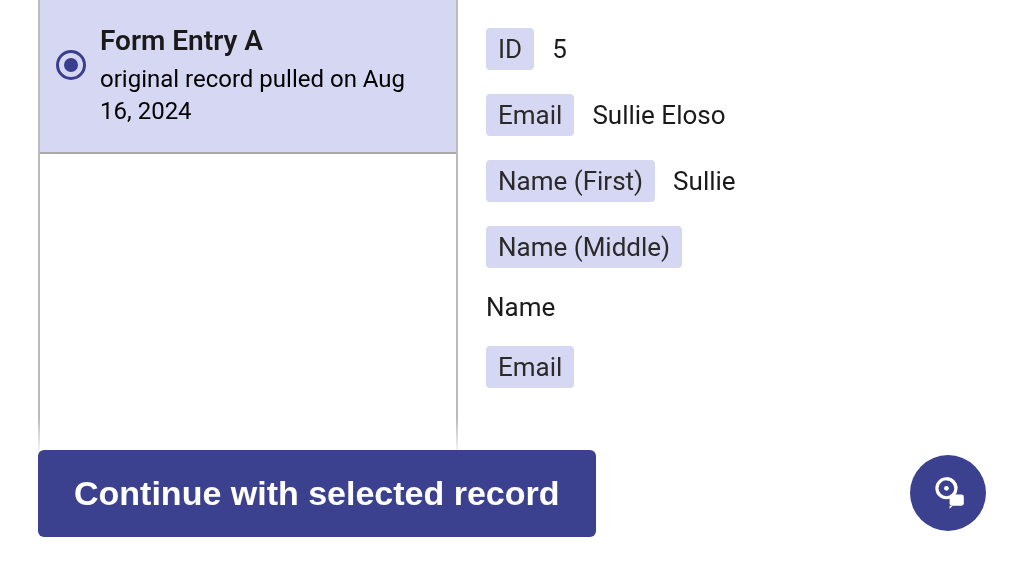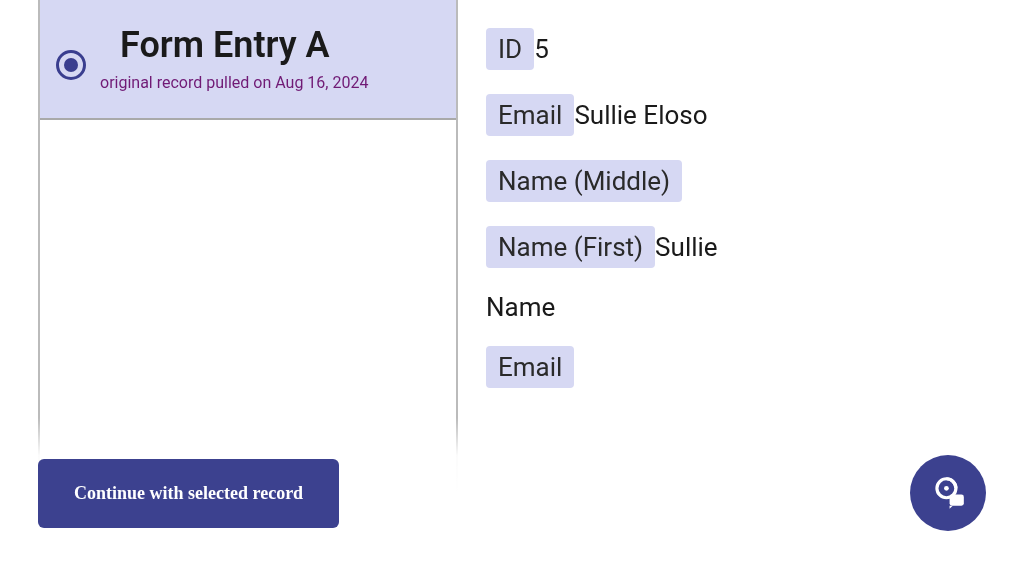--- a/index.html
+++ b/index.html
@@ -42,41 +42,41 @@
       background: #d6d8f3;
     }
     .radio-inner {
       width: 14px;
       height: 14px;
       background: #3a3e8f;
       border-radius: 50%;
     }
     .card-text { flex: 1; }
     .card-title {
-      font-size: 36px;
+      font-size: 28px;
       font-weight: 600;
       color: #1a1a1a;
       margin-bottom: 6px;
-      margin-left: 20px;
     }
     .card-sub {
-      font-size: 16px;
-      color: #701a75;
+      font-size: 24px;
+      color: #000000;
       line-height: 1.35;
     }
     .details {
       flex: 1;
       padding: 28px 30px 0 28px;
       display: flex;
       flex-direction: column;
       gap: 24px;
     }
     .field {
       display: flex;
       align-items: center;
+      gap: 18px;
       font-size: 26px;
     }
     .label {
       background: #d6d8f3;
       padding: 6px 12px;
       border-radius: 4px;
       color: #2a2a2a;
       font-weight: 400;
     }
     .value {
@@ -93,24 +93,24 @@
       align-items: center;
       justify-content: space-between;
       background: linear-gradient(to bottom, rgba(255,255,255,0) 0%, rgba(255,255,255,0.95) 25%, #fff 50%);
     }
     .continue-btn {
       background: #3c418f;
       color: #fff;
       border: none;
       border-radius: 6px;
       padding: 24px 36px;
-      font-size: 18px;
+      font-size: 34px;
       font-weight: 700;
       cursor: pointer;
-      font-family: Liberation Serif, serif;
+      font-family: Liberation Sans, sans-serif;
     }
     .fab {
       width: 76px;
       height: 76px;
       border-radius: 50%;
       background: #3c418f;
       color: #fff;
       display: flex;
       align-items: center;
       justify-content: center;
@@ -137,26 +137,26 @@
   <div class="details">
     <div class="field">
       <span class="label">ID</span>
       <span class="value">5</span>
     </div>
     <div class="field">
       <span class="label">Email</span>
       <span class="value">Sullie Eloso</span>
     </div>
     <div class="field">
+      <span class="label">Name (First)</span>
+      <span class="value">Sullie</span>
+    </div>
+    <div class="field">
       <span class="label">Name (Middle)</span>
       <span class="value"></span>
-    </div>
-    <div class="field">
-      <span class="label">Name (First)</span>
-      <span class="value">Sullie</span>
     </div>
     <div class="field">
       <span class="value">Name</span>
     </div>
     <div class="field">
       <span class="label">Email</span>
     </div>
   </div>
 </div>
 

